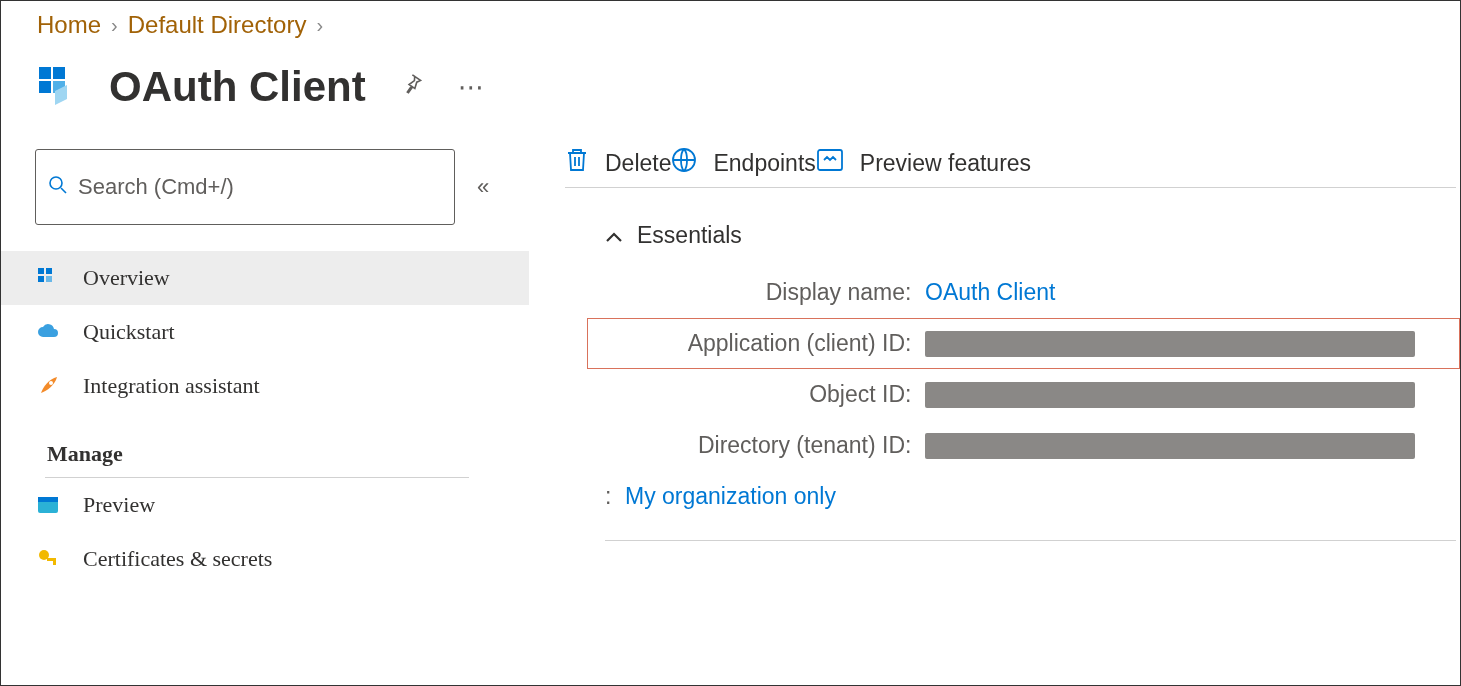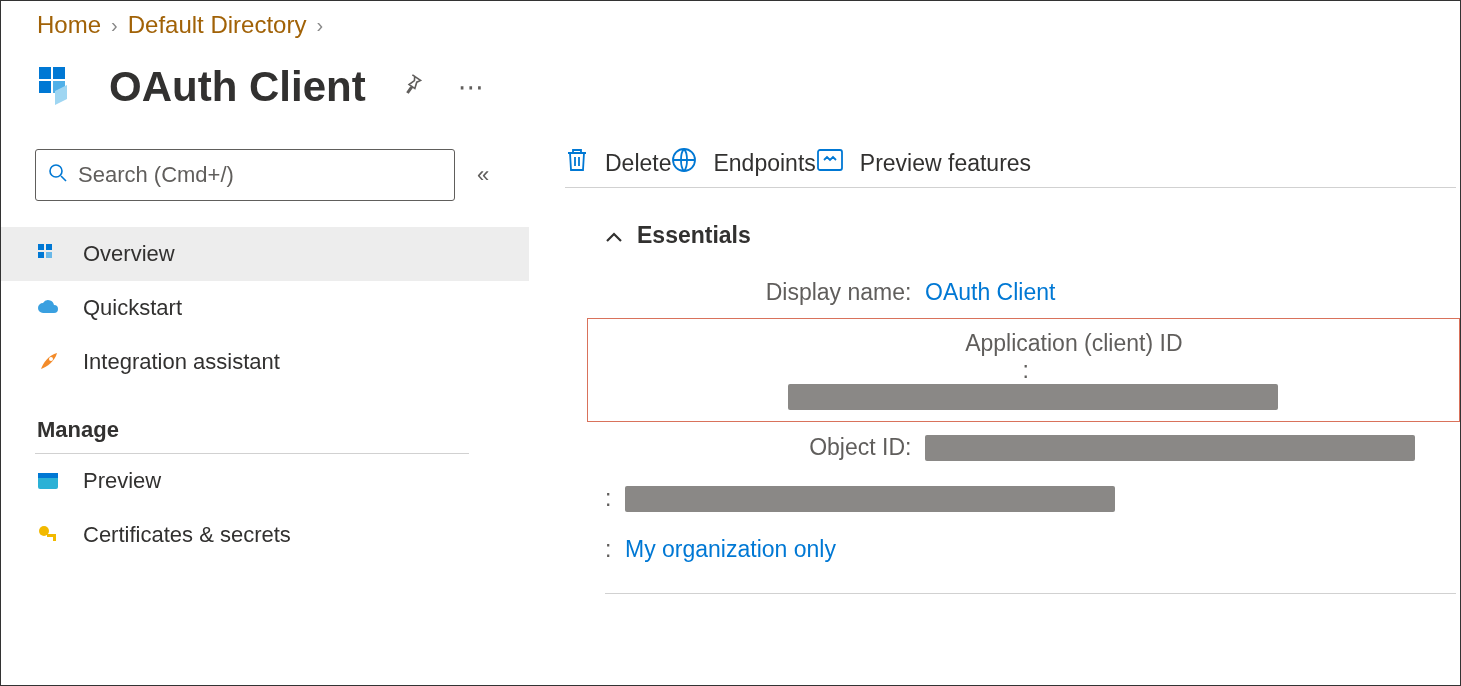--- a/index.html
+++ b/index.html
@@ -63,39 +63,40 @@
     align-items: center;
     gap: 22px;
     padding-right: 12px;
   }
   .search-box {
     flex: 1;
     display: flex;
     align-items: center;
     border: 1px solid #605e5c;
     border-radius: 3px;
-    padding: 12px 12px;
+    padding: 24px 12px;
     max-width: 420px;
   }
   .search-box input {
     border: none;
     outline: none;
     font-size: 22px;
     flex: 1;
     background: transparent;
     color: #323130;
   }
   .search-box input::placeholder { color: #605e5c; }
   .collapse-btn {
     background: none; border: none; cursor: pointer;
     color: #605e5c; font-size: 22px;
   }
   .nav {
     margin-top: 26px;
     margin-left: -34px;
+    font-family: Liberation Serif, serif;
   }
   .nav-item {
     display: flex;
     align-items: center;
     gap: 22px;
     padding: 14px 34px;
     cursor: pointer;
     font-size: 22px;
   }
   .nav-item.active {
@@ -131,39 +132,38 @@
     color: #323130;
   }
   .tool-btn .ticon { color: #0078d4; }
   .essentials {
     padding: 34px 0 0 40px;
   }
   .ess-header {
     display: flex;
     align-items: flex-start;
     gap: 14px;
-    font-weight: 700;
+    font-weight: 400;
     font-size: 23px;
     cursor: pointer;
   }
   .kv-table {
     margin-top: 18px;
   }
   .kv-row {
     display: flex;
     align-items: center;
     padding: 12px 0;
     font-size: 23px;
   }
   .kv-row.highlight {
     outline: 1px solid #d9725b;
     outline-offset: -1px;
     margin-left: -18px;
     padding-left: 18px;
-    flex-direction: column;
   }
   .kv-label {
     width: 300px;
     color: #605e5c;
     text-align: right;
   }
   .kv-sep {
     width: 20px;
     color: #605e5c;
   }
@@ -252,21 +252,21 @@
       <div class="nav-item">
         <span class="nav-icon">
           <svg width="22" height="22" viewBox="0 0 22 22">
               <path d="M4 18c2-6 8-14 16-16-2 8-10 14-16 16z" fill="#f38b2a"></path>
               <circle cx="14" cy="8" r="2" fill="#fff"></circle>
             </svg>
         </span>
         <span>Integration assistant</span>
       </div>
 
-      <div class="section-label" style="margin-left:34px;">Manage</div>
+      <div class="section-label" style="margin-left:44px;">Manage</div>
 
       <div class="nav-item">
         <span class="nav-icon">
           <svg width="22" height="18" viewBox="0 0 22 18">
               <rect x="1" y="1" width="20" height="16" rx="2" fill="#2bb1d6"></rect>
               <rect x="1" y="1" width="20" height="5" fill="#0078d4"></rect>
             </svg>
         </span>
         <span>Preview</span>
       </div>
@@ -333,20 +333,21 @@
           <span class="kv-label">Application (client) ID</span>
           <span class="kv-sep">:</span>
           <div class="kv-value-redacted"></div>
         </div>
         <div class="kv-row">
           <span class="kv-label">Object ID</span>
           <span class="kv-sep">:</span>
           <div class="kv-value-redacted"></div>
         </div>
         <div class="kv-row">
+          <span class="kv-label">Directory (tenant) ID</span>
           <span class="kv-sep">:</span>
           <div class="kv-value-redacted"></div>
         </div>
         <div class="kv-row">
           <span class="kv-sep">:</span>
           <span class="kv-value-link">My organization only</span>
         </div>
       </div>
     </section>
 

